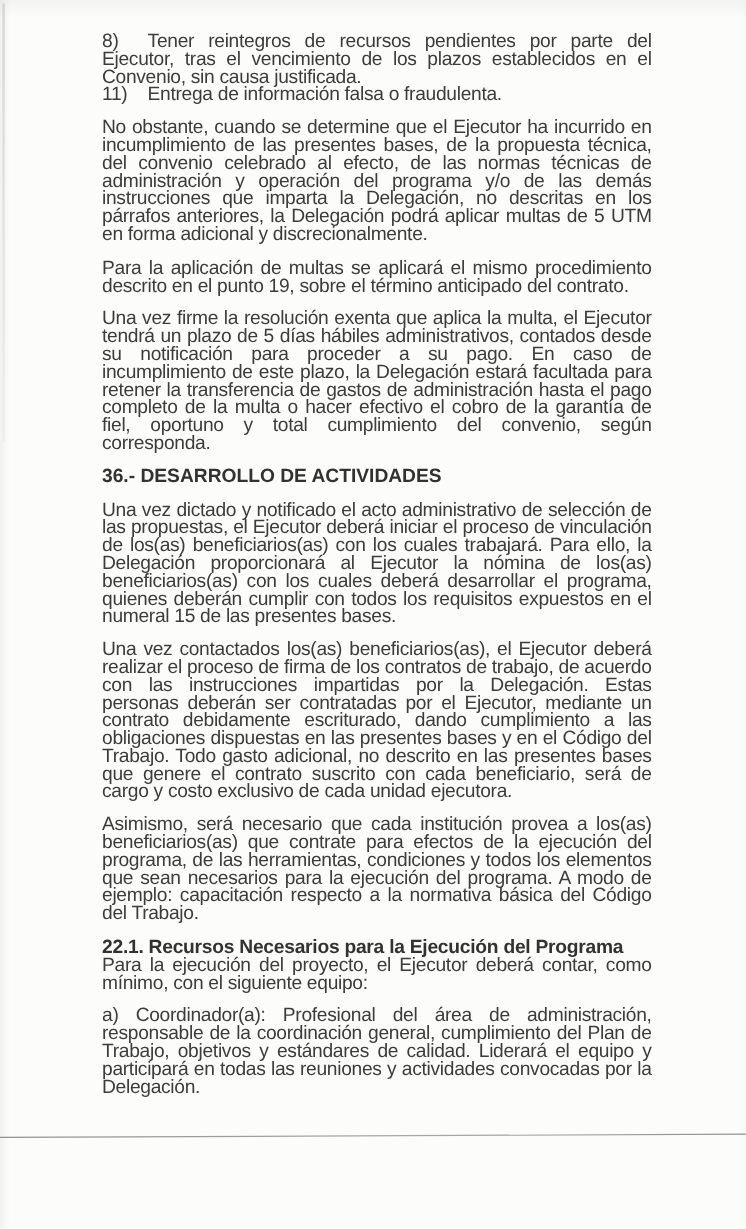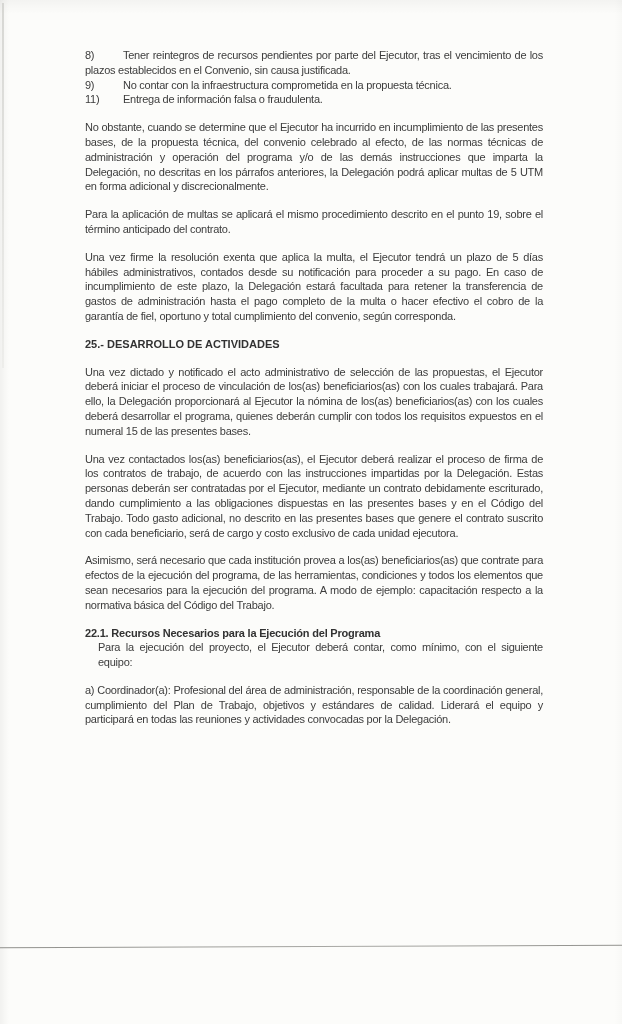--- a/index.html
+++ b/index.html
@@ -15,31 +15,31 @@
     background:
       linear-gradient(90deg, rgba(0,0,0,0.045), rgba(0,0,0,0) 9px),
       linear-gradient(180deg, rgba(0,0,0,0.035), rgba(0,0,0,0) 14px),
       linear-gradient(270deg, rgba(0,0,0,0.015), rgba(0,0,0,0) 8px),
       #fcfcfa;
     font-family: "Liberation Sans", sans-serif;
   }
   .content {
     position: absolute;
     left: 85px;
-    top: 48px;
+    top: 28px;
     width: 458px;
-    font-size: 11px;
+    font-size: 16px;
     line-height: 14.8px;
     letter-spacing: -0.25px;
     color: #3c3c3c;
     text-align: justify;
   }
   .content p { margin: 13px 0 0 0; }
   .content p.li { margin: 0; }
-  .content p.tight { margin-top: 0; margin-left: 13px; }
+  .content p.tight { margin-top: 0; }
   .num {
     display: inline-block;
     width: 38px;
   }
   .heading {
     font-weight: 700;
     color: #323232;
     margin: 13px 0 0 0;
     letter-spacing: -0.2px;
   }
@@ -68,30 +68,29 @@
 <body>
 
 <div class="page">
 
   <div class="edge-left"></div>
   <div class="scan-bottom"></div>
 
   <div class="content">
 
     <p class="li"><span class="num">8)</span><span>Tener reintegros de recursos pendientes por parte del Ejecutor, tras el vencimiento de los plazos establecidos en el Convenio, sin causa justificada.</span></p>
-    <p class="li"><span class="num">9)</span><span>No contar con la infraestructura comprometida en la propuesta técnica.</span></p>
     <p class="li"><span class="num">11)</span><span>Entrega de información falsa o fraudulenta.</span></p>
 
     <p>No obstante, cuando se determine que el Ejecutor ha incurrido en incumplimiento de las presentes bases, de la propuesta técnica, del convenio celebrado al efecto, de las normas técnicas de administración y operación del programa y/o de las demás instrucciones que imparta la Delegación, no descritas en los párrafos anteriores, la Delegación podrá aplicar multas de 5 UTM en forma adicional y discrecionalmente.</p>
 
     <p>Para la aplicación de multas se aplicará el mismo procedimiento descrito en el punto 19, sobre el término anticipado del contrato.</p>
 
     <p>Una vez firme la resolución exenta que aplica la multa, el Ejecutor tendrá un plazo de 5 días hábiles administrativos, contados desde su notificación para proceder a su pago. En caso de incumplimiento de este plazo, la Delegación estará facultada para retener la transferencia de gastos de administración hasta el pago completo de la multa o hacer efectivo el cobro de la garantía de fiel, oportuno y total cumplimiento del convenio, según corresponda.</p>
 
-    <p class="heading allcaps">25.- DESARROLLO DE ACTIVIDADES</p>
+    <p class="heading allcaps">36.- DESARROLLO DE ACTIVIDADES</p>
 
     <p>Una vez dictado y notificado el acto administrativo de selección de las propuestas, el Ejecutor deberá iniciar el proceso de vinculación de los(as) beneficiarios(as) con los cuales trabajará. Para ello, la Delegación proporcionará al Ejecutor la nómina de los(as) beneficiarios(as) con los cuales deberá desarrollar el programa, quienes deberán cumplir con todos los requisitos expuestos en el numeral 15 de las presentes bases.</p>
 
     <p>Una vez contactados los(as) beneficiarios(as), el Ejecutor deberá realizar el proceso de firma de los contratos de trabajo, de acuerdo con las instrucciones impartidas por la Delegación. Estas personas deberán ser contratadas por el Ejecutor, mediante un contrato debidamente escriturado, dando cumplimiento a las obligaciones dispuestas en las presentes bases y en el Código del Trabajo. Todo gasto adicional, no descrito en las presentes bases que genere el contrato suscrito con cada beneficiario, será de cargo y costo exclusivo de cada unidad ejecutora.</p>
 
     <p>Asimismo, será necesario que cada institución provea a los(as) beneficiarios(as) que contrate para efectos de la ejecución del programa, de las herramientas, condiciones y todos los elementos que sean necesarios para la ejecución del programa. A modo de ejemplo: capacitación respecto a la normativa básica del Código del Trabajo.</p>
 
     <p class="heading">22.1. Recursos Necesarios para la Ejecución del Programa</p>
 
     <p class="tight">Para la ejecución del proyecto, el Ejecutor deberá contar, como mínimo, con el siguiente equipo:</p>

